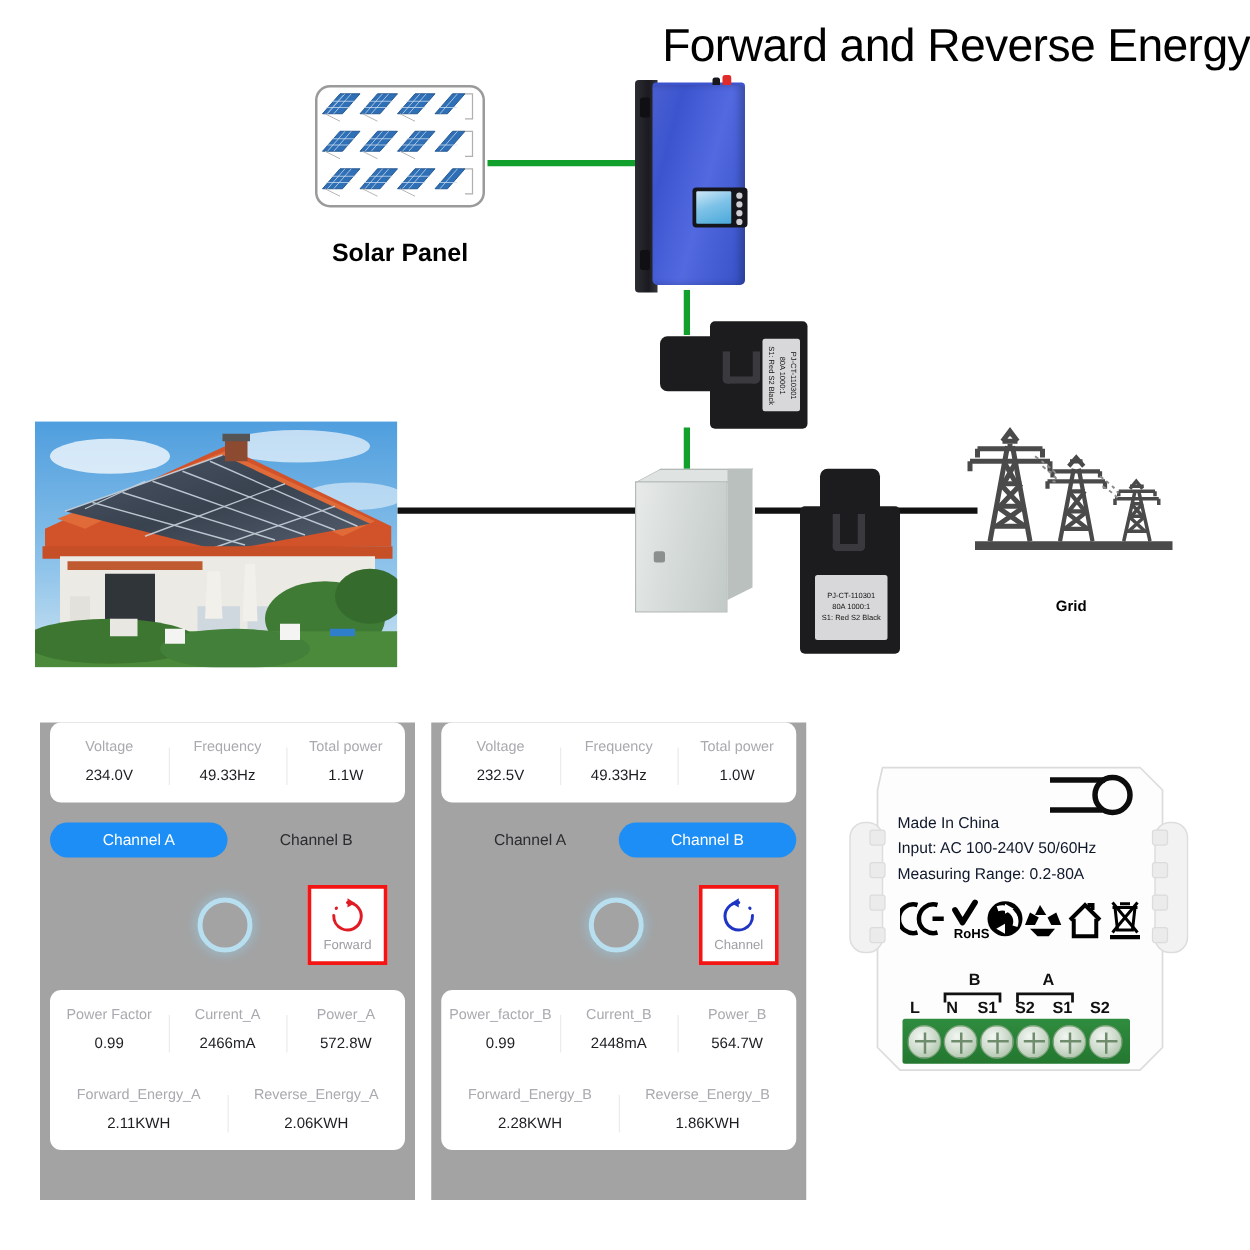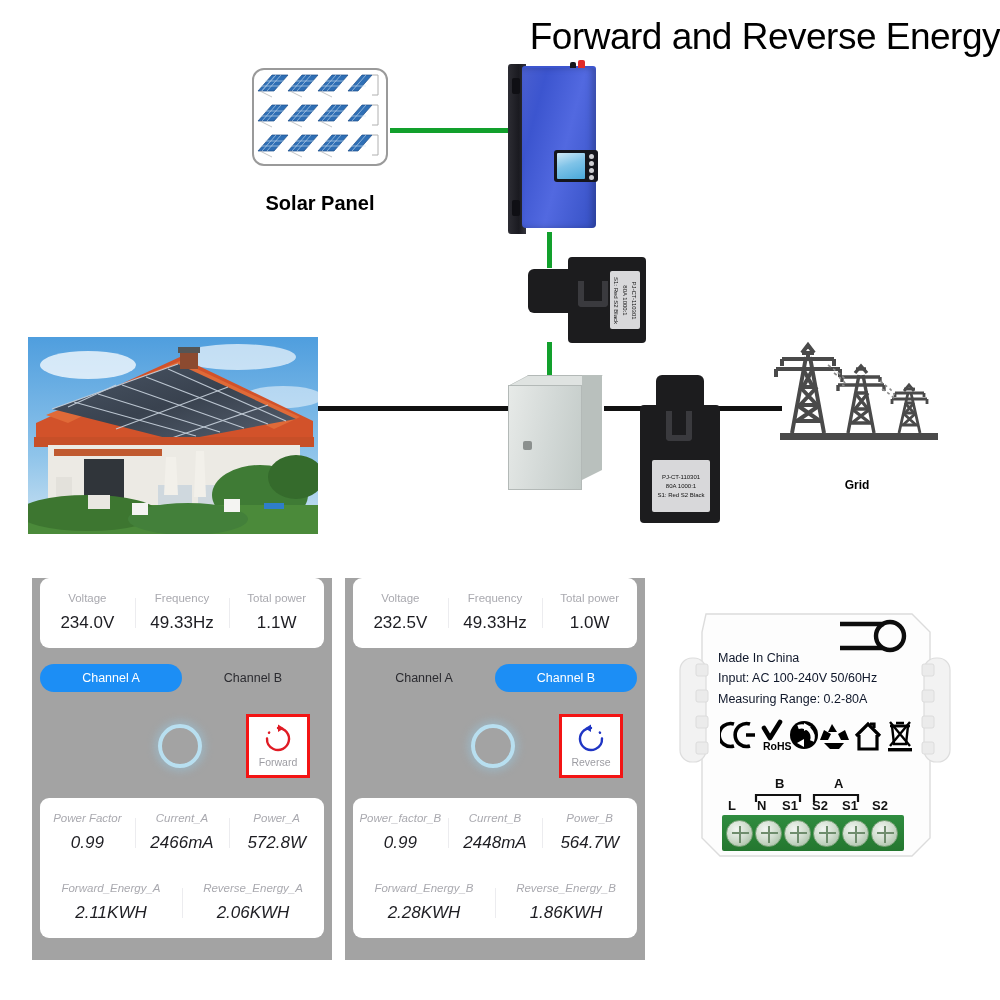--- a/index.html
+++ b/index.html
@@ -123,21 +123,21 @@
   .app-right { left:345px; }
   .card {
     background:#fff; border-radius:9px; margin:0 8px;
   }
   .stat-row { display:flex; padding:14px 0 15px; }
   .stat-cell { flex:1; text-align:center; position:relative; }
   .stat-cell + .stat-cell::before {
     content:""; position:absolute; left:0; top:6px; width:1px; height:30px; background:#ececef;
   }
   .stat-k { font-size:11.5px; color:#a9a9af; margin-bottom:9px; }
-  .stat-v { font-size:17px; color:#1d1d22; }
+  .stat-v { font-size:12px; color:#1d1d22; }
   .stat-row.two .stat-cell + .stat-cell::before { left:0; }
 
   .chan-row { display:flex; margin:16px 8px 0; }
   .chan {
     flex:1; text-align:center; font-size:12.5px; color:#2b2b30;
     padding:7px 0; border-radius:20px;
   }
   .chan.active { background:#1c8ef5; color:#fff; }
 
   .dial-row { position:relative; height:92px; margin-top:8px; }
@@ -146,21 +146,21 @@
     border:4px solid #b8dff0; top:24px;
     box-shadow: 0 0 8px 3px rgba(150,205,230,.45);
   }
   .dirbox {
     position:absolute; top:14px; width:64px; height:64px;
     border:3px solid #f31414; background:#fff;
     display:flex; flex-direction:column; align-items:center; justify-content:center;
   }
   .dirbox .lbl { font-size:10.5px; color:#9d9da3; margin-top:2px; }
 
-  .card-bottom { margin-top:6px;font-style:italic; }
+  .card-bottom { margin-top:6px; }
 
   
   .module { position:absolute; left:662px; top:612px; width:312px; height:268px; }
   .mod-text { position:absolute; left:56px; top:36px; font-size:12.5px; color:#0f172a; line-height:1.62; }
   .certs { position:absolute; left:58px; top:106px; width:200px; height:36px; }
   .term-labels { position:absolute; left:0; top:170px; width:312px; height:34px; }
   .tl { position:absolute; font-size:13px; font-weight:bold; color:#111; }
   .grp { position:absolute; font-size:13px; font-weight:bold; color:#111; }
   .term-block {
     position:absolute; left:60px; top:203px; width:182px; height:36px;
@@ -553,21 +553,21 @@
       <div class="chan active">Channel B</div>
     </div>
 
     <div class="dial-row">
       <div class="dial" style="left:126px;"></div>
       <div class="dirbox" style="left:214px;">
         <svg width="30" height="30" viewBox="0 0 30 30">
           <path d="M15,4 A11,11 0 1 0 23.8,8.4" fill="none" stroke="#1f35c4" stroke-width="2.4" stroke-linecap="round" stroke-dasharray="52 6"></path>
           <polygon points="15,0.5 15,8 9,4.3" fill="#1f35c4"></polygon>
         </svg>
-        <div class="lbl">Reverse</div>
+        <div class="lbl">Channel</div>
       </div>
     </div>
 
     <div class="card card-bottom">
       <div class="stat-row">
         <div class="stat-cell">
           <div class="stat-k">Power_factor_B</div>
           <div class="stat-v">0.99</div>
         </div>
         <div class="stat-cell">

